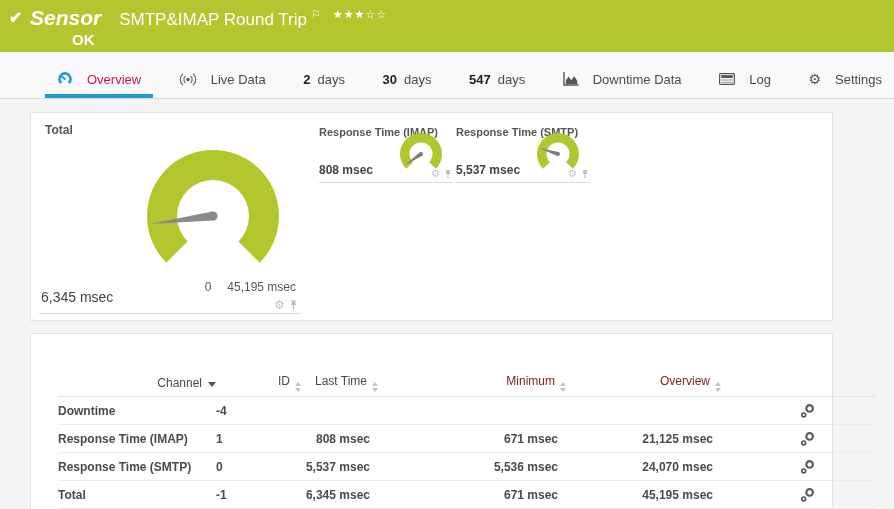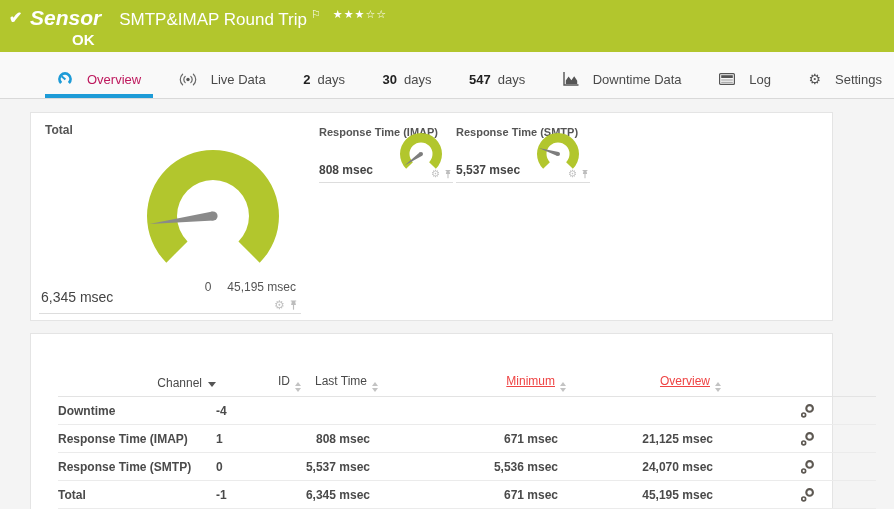--- a/index.html
+++ b/index.html
@@ -54,21 +54,21 @@
   .mini svg.gauge{position:absolute;top:5px;right:9px;}
   .mvalue{position:absolute;left:0;bottom:5px;font-size:12px;font-weight:700;color:#444;}
   .micons{position:absolute;right:1px;bottom:3px;}
   .micons .footgear{font-size:10px;}
   
   #tablePanel table{border-collapse:collapse;table-layout:fixed;margin:36px 0 0 27px;width:818px;font-size:12px;color:#4a4a4a;}
   th{font-weight:400;text-align:right;height:26px;border-bottom:1px solid #e3e3e3;padding:0;white-space:nowrap;cursor:pointer;}
   td{height:27px;border-bottom:1px solid #ebebeb;padding:0;white-space:nowrap;overflow:hidden;font-weight:bold;}
   th.num,td.num{text-align:right;}
   td.num{padding-right:8px;}
-  th.purple{color:#ef4444;text-decoration:underline;}
+  th.purple{color:#7f1d1d;}
   td.gcell,th.gcell{text-align:right;padding-right:60px;}
   .sort-active{display:inline-block;width:0;height:0;border-left:4px solid transparent;border-right:4px solid transparent;border-top:5px solid #555;margin-left:6px;}
   .sorticons{display:inline-flex;flex-direction:column;gap:2px;margin-left:5px;vertical-align:-1px;}
   .sorticons i{display:block;width:0;height:0;border-left:3.5px solid transparent;border-right:3.5px solid transparent;}
   .sorticons .u{border-bottom:4px solid #c3c3c3;}
   .sorticons .d{border-top:4px solid #c3c3c3;}
   .chgears{vertical-align:middle;cursor:pointer;}
 </style>
 </head>
 <body>

